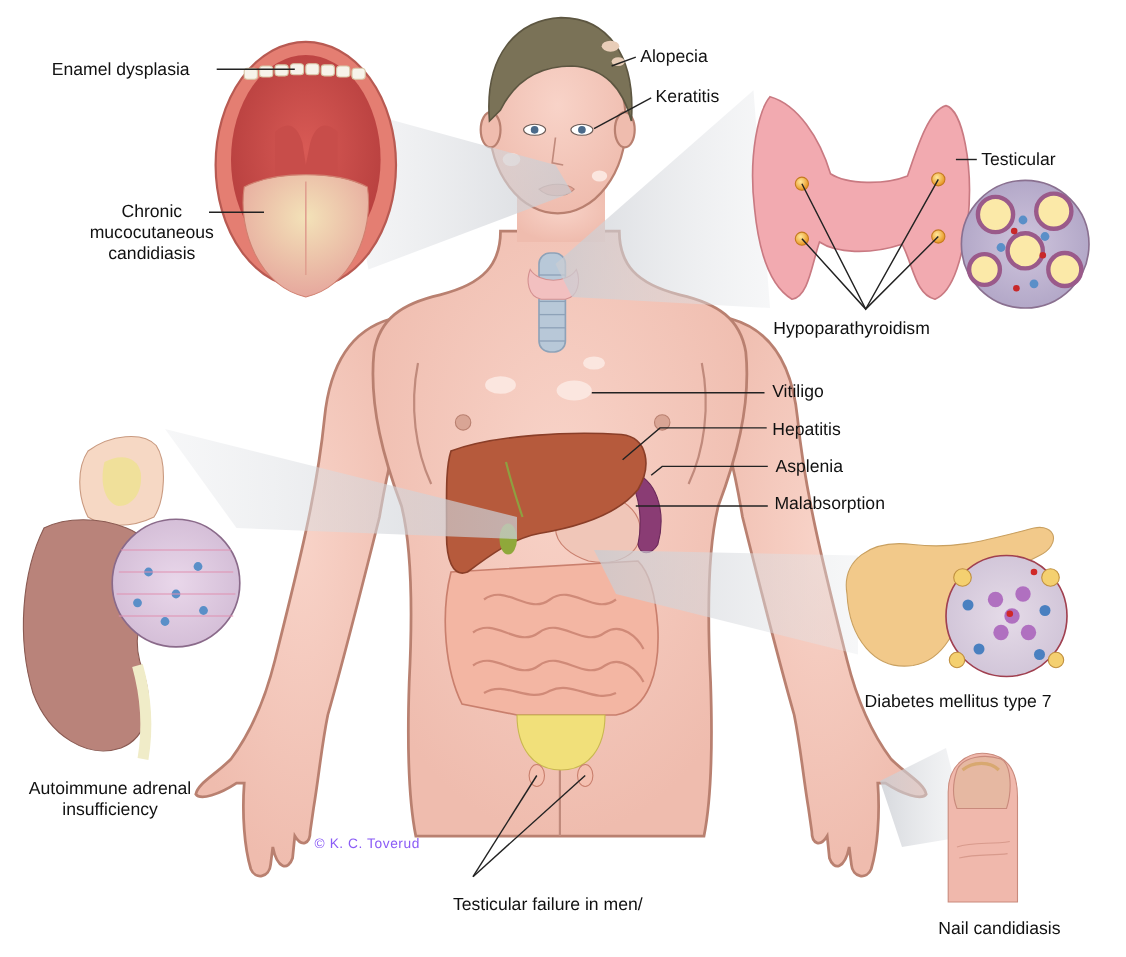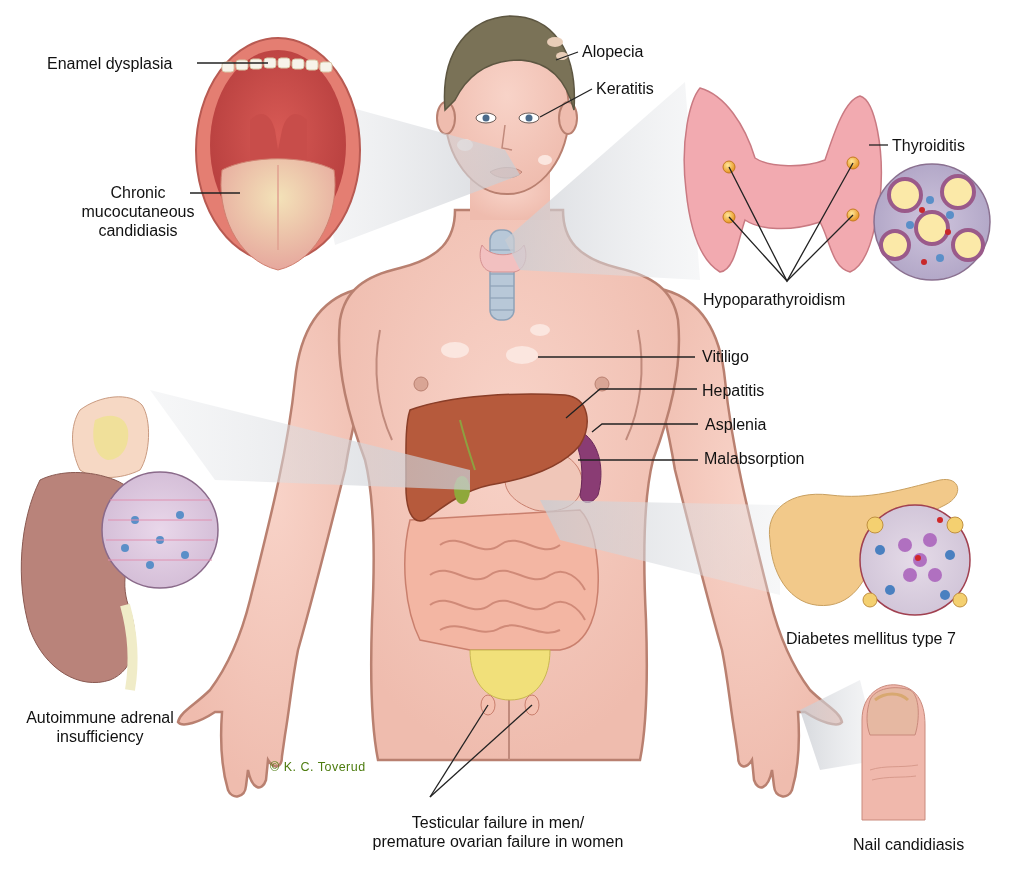--- a/index.html
+++ b/index.html
@@ -1,20 +1,20 @@
 <!DOCTYPE html>
 <html><head>
 <meta charset="utf-8">
 <style>
   html,body{margin:0;padding:0;background:#ffffff;}
   body{width:1024px;height:870px;position:relative;overflow:hidden;font-family:"Liberation Sans","DejaVu Sans",sans-serif;}
   #stage{position:absolute;left:0;top:0;width:968px;height:870px;}
   .lbl{position:absolute;font-family:"Liberation Sans",sans-serif;font-size:16px;color:#111;line-height:19px;white-space:nowrap;}
   .lbl.c{text-align:center;}
-  .copy{position:absolute;font-size:12.5px;color:#4d7c0f;letter-spacing:0.5px;}
+  .copy{position:absolute;font-size:12.5px;color:#8b5cf6;letter-spacing:0.5px;padding-left:16px;}
   svg{position:absolute;left:0;top:0;}
 </style>
 </head>
 <body>
 
 <div id="stage">
 
 <svg width="1024" height="870" viewBox="0 0 1024 870">
   <defs>
     <radialGradient id="gSkin" cx="50%" cy="40%" r="60%">
@@ -271,37 +271,36 @@
 <div class="lbl" style="left:47px;top:54px;">Enamel dysplasia</div>
 
 <div class="lbl c" style="left:73px;top:183px;width:130px;">
   <div>Chronic</div>
   <div>mucocutaneous</div>
   <div>candidiasis</div>
 </div>
 
 <div class="lbl" style="left:582px;top:42px;">Alopecia</div>
 <div class="lbl" style="left:596px;top:79px;">Keratitis</div>
-<div class="lbl" style="left:892px;top:136px;">Thyroiditis</div>
+<div class="lbl" style="left:892px;top:136px;">Testicular</div>
 <div class="lbl" style="left:703px;top:290px;">Hypoparathyroidism</div>
 
 <div class="lbl" style="left:702px;top:347px;">Vitiligo</div>
 <div class="lbl" style="left:702px;top:381px;">Hepatitis</div>
 <div class="lbl" style="left:705px;top:415px;">Asplenia</div>
 <div class="lbl" style="left:704px;top:449px;text-align:center;">Malabsorption</div>
 
 <div class="lbl" style="left:786px;top:629px;">Diabetes mellitus type 7</div>
 
 <div class="lbl c" style="left:10px;top:708px;width:180px;">
   <div>Autoimmune adrenal</div>
   <div>insufficiency</div>
 </div>
 
 <div class="copy" style="left:270px;top:760px;">© K. C. Toverud</div>
 
 <div class="lbl c" style="left:338px;top:813px;width:320px;">
   <div>Testicular failure in men/</div>
-  <div>premature ovarian failure in women</div>
 </div>
 
 <div class="lbl" style="left:853px;top:835px;">Nail candidiasis</div>
 
 </div>
 
 </body></html>

